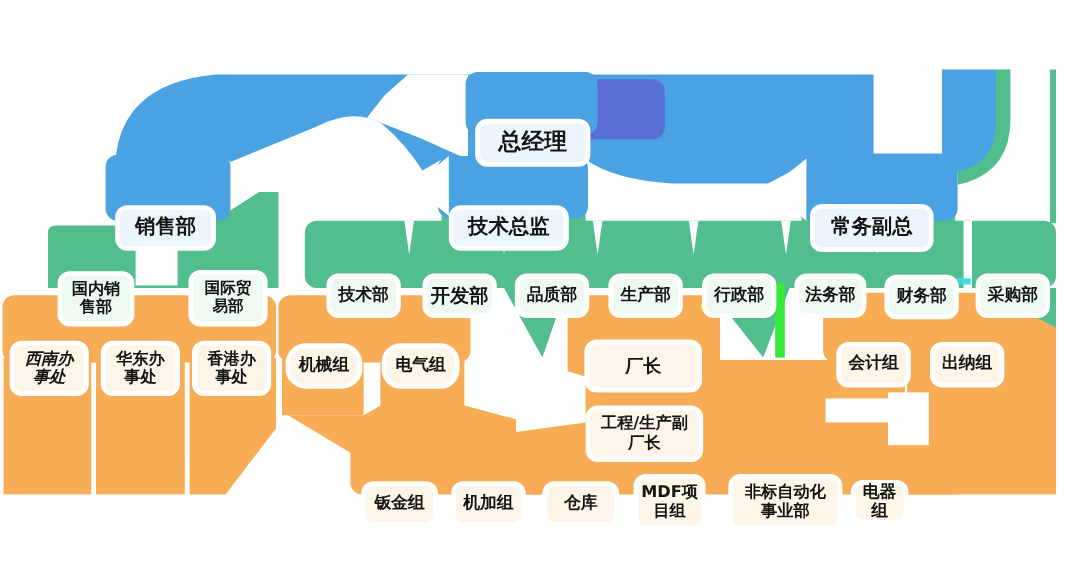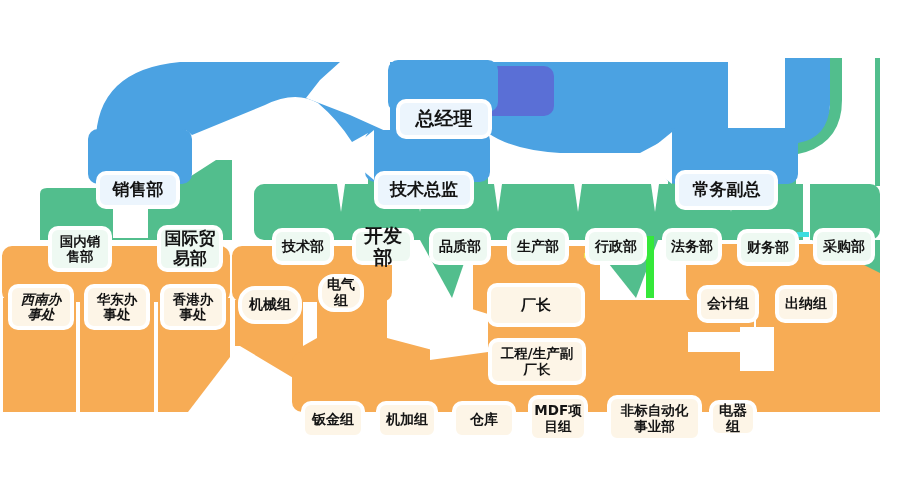--- a/index.html
+++ b/index.html
@@ -111,38 +111,38 @@
     </g>
   </svg>
 
   <div id="nodes">
       <div class="node lv-blue" style="left: 396px; top: 67px; width: 96px; height: 40px; font-size: 19px;">总经理</div>
       <div class="node lv-blue" style="left: 96px; top: 139px; width: 84px; height: 38px; font-size: 17px;">销售部</div>
       <div class="node lv-blue" style="left: 374px; top: 139px; width: 100px; height: 38px; font-size: 17px;">技术总监</div>
       <div class="node lv-blue" style="left: 675px; top: 138px; width: 103px; height: 40px; font-size: 17px;">常务副总</div>
       <div class="node lv-green" style="left: 48px; top: 194px; width: 64px; height: 46px; font-size: 13.5px;">国内销
 售部</div>
-      <div class="node lv-green" style="left: 157px; top: 193px; width: 66px; height: 47px; font-size: 17px;">国际贸
+      <div class="node lv-green" style="left: 157px; top: 193px; width: 66px; height: 47px; font-size: 13px;">国际贸
 易部</div>
       <div class="node lv-green" style="left: 272px; top: 196px; width: 62px; height: 37px; font-size: 14px;">技术部</div>
-      <div class="node lv-green" style="left: 352px; top: 196px; width: 62px; height: 37px; font-size: 19px;">开发部</div>
+      <div class="node lv-green" style="left: 352px; top: 196px; width: 62px; height: 37px; font-size: 16px;">开发部</div>
       <div class="node lv-green" style="left: 429px; top: 196px; width: 62px; height: 37px; font-size: 14px;">品质部</div>
       <div class="node lv-green" style="left: 507px; top: 196px; width: 62px; height: 37px; font-size: 14px;">生产部</div>
       <div class="node lv-green" style="left: 585px; top: 196px; width: 62px; height: 37px; font-size: 14px;">行政部</div>
       <div class="node lv-green" style="left: 662px; top: 196px; width: 60px; height: 37px; font-size: 14px;">法务部</div>
       <div class="node lv-green" style="left: 737px; top: 197px; width: 62px; height: 37px; font-size: 14px;">财务部</div>
       <div class="node lv-green" style="left: 813px; top: 196px; width: 62px; height: 37px; font-size: 14px;">采购部</div>
       <div class="node lv-orange" style="left: 8px; top: 252px; width: 66px; height: 46px; font-size: 13.5px; font-style: italic;">西南办
 事处</div>
       <div class="node lv-orange" style="left: 84px; top: 252px; width: 66px; height: 46px; font-size: 13.5px;">华东办
 事处</div>
       <div class="node lv-orange" style="left: 160px; top: 252px; width: 66px; height: 46px; font-size: 13.5px;">香港办
 事处</div>
       <div class="node lv-orange" style="left: 238px; top: 254px; width: 64px; height: 38px; font-size: 14px; border-radius: 17px;">机械组</div>
-      <div class="node lv-orange" style="left: 318px; top: 242px; width: 46px; height: 38px; font-size: 14px; border-radius: 16px;">电气组</div>
+      <div class="node lv-orange" style="left: 318px; top: 254px; width: 65px; height: 38px; font-size: 14px; border-radius: 16px;">电气组</div>
       <div class="node lv-orange" style="left: 487px; top: 251px; width: 98px; height: 44px; font-size: 15px;">厂长</div>
       <div class="node lv-orange" style="left: 697px; top: 253px; width: 62px; height: 38px; font-size: 14px;">会计组</div>
       <div class="node lv-orange" style="left: 775px; top: 253px; width: 62px; height: 38px; font-size: 14px;">出纳组</div>
       <div class="node lv-orange" style="left: 488px; top: 306px; width: 98px; height: 47px; font-size: 13.5px;">工程/生产副
 厂长</div>
       <div class="node lv-orange" style="left: 301px; top: 369px; width: 64px; height: 38px; font-size: 14px;">钣金组</div>
       <div class="node lv-orange" style="left: 376px; top: 369px; width: 62px; height: 38px; font-size: 14px;">机加组</div>
       <div class="node lv-orange" style="left: 452px; top: 369px; width: 64px; height: 38px; font-size: 14px;">仓库</div>
       <div class="node lv-orange" style="left: 528px; top: 363px; width: 60px; height: 47px; font-size: 13.5px;">MDF项
 目组</div>

